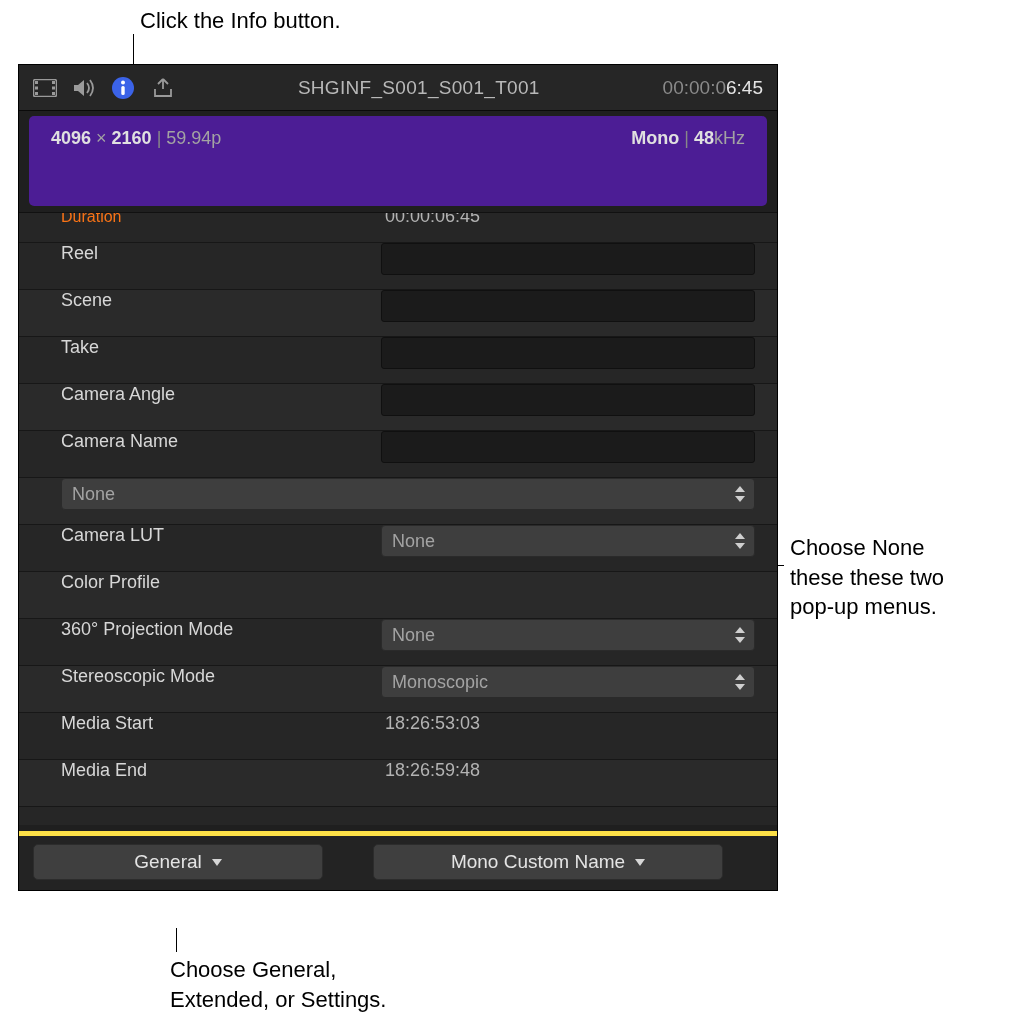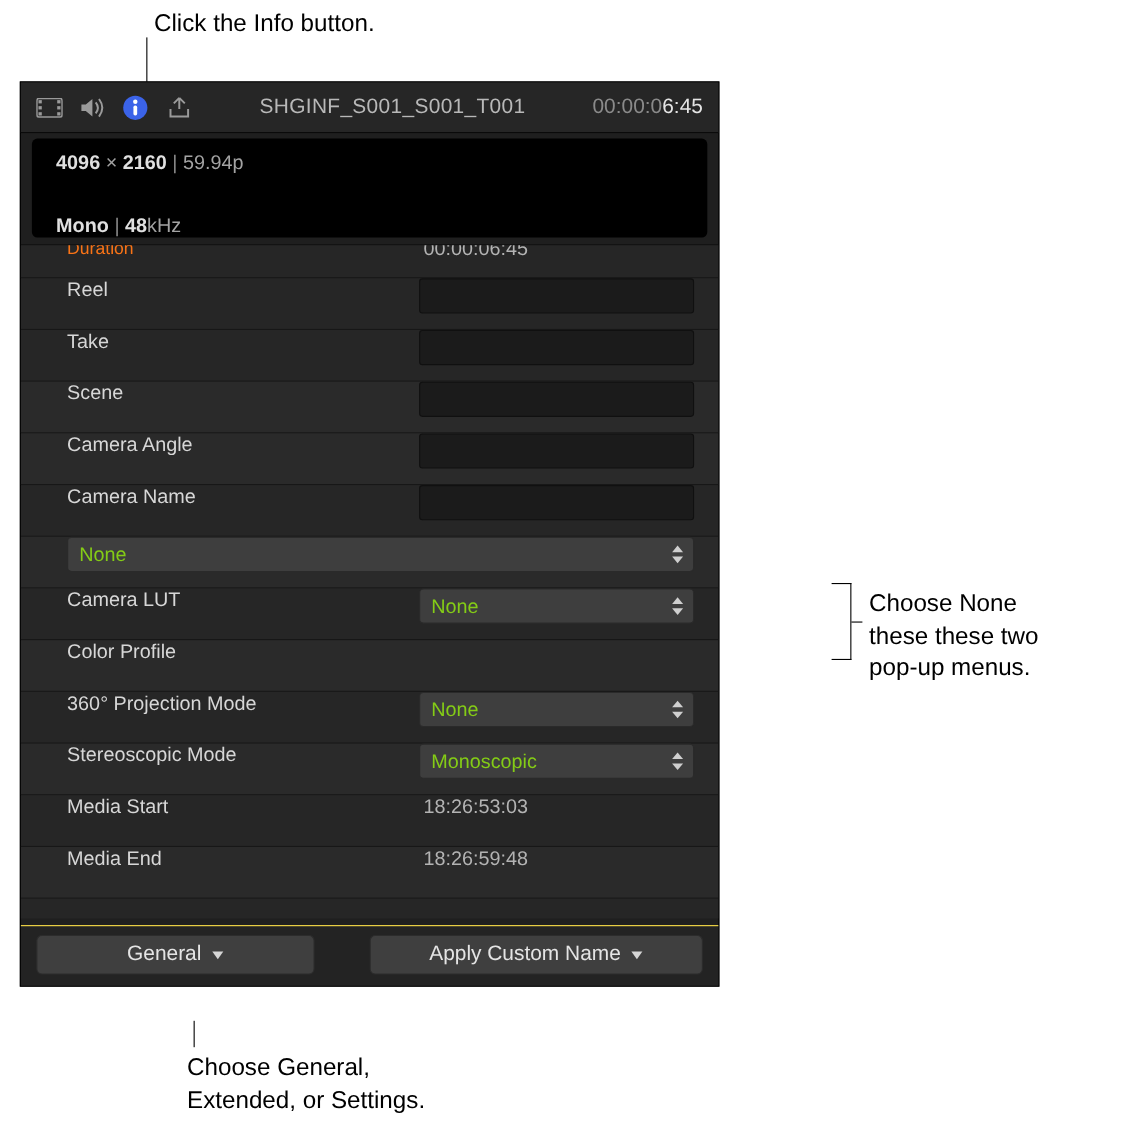--- a/index.html
+++ b/index.html
@@ -16,22 +16,22 @@
       color: #000;
       line-height: 1.35;
     }
     .callout-line {
       position: absolute;
       background: #000;
     }
     .inspector {
       position: absolute;
       left: 18px;
-      top: 74px;
-      width: 636px;
+      top: 64px;
+      width: 760px;
       background: #1f1f1f;
       border: 1px solid #000;
     }
     .toolbar {
       display: flex;
       align-items: center;
       height: 46px;
       padding: 0 14px;
       background: #262626;
       border-bottom: 1px solid #0a0a0a;
@@ -53,26 +53,25 @@
       color: #8a8a8a;
       font-size: 19px;
     }
     .timecode .tc-bright { color: #e4e4e4; }
     .format-strip {
       display: flex;
       justify-content: space-between;
       align-items: flex-start;
       height: 90px;
       padding: 12px 22px 0 22px;
-      background: #000000;
+      background: #4c1d95;
       margin: 5px 10px 0 10px;
       border-radius: 5px;
       color: #a3a3a3;
       font-size: 18px;
-      flex-direction: column;
     }
     .format-strip b { color: #e0e0e0; font-weight: 600; }
     .format-sep { color: #888; }
     .rows {
       margin-top: 6px;
       padding-bottom: 6px;
       border-top: 1px solid #111;
     }
     .row {
       display: flex;
@@ -110,21 +109,21 @@
     }
     .popup {
       width: 100%;
       height: 32px;
       background: #3e3e3e;
       border: 1px solid #2a2a2a;
       border-radius: 4px;
       display: flex;
       align-items: center;
       padding: 0 28px 0 10px;
-      color: #84cc16;
+      color: #a3a3a3;
       font-size: 18px;
       position: relative;
     }
     .popup::after {
       content:"";
       position:absolute;
       right:8px; top:50%;
       width:10px; height:10px;
       transform: translateY(-55%);
       background:
@@ -149,21 +148,21 @@
     }
     .text-value {
       flex:1; color:#b3b3b3; font-size:18px; padding-left: 4px;
     }
     .bottom-bar {
       display:flex;
       align-items:center;
       gap: 50px;
       padding: 8px 14px 10px 14px;
       background: #232323;
-      border-top: 1px solid #fde047;
+      border-top: 5px solid #fde047;
     }
     .bottom-btn {
       height: 36px;
       background: #3f3f3f;
       color: #e4e4e4;
       border: 1px solid #2c2c2c;
       border-radius: 5px;
       display:flex;
       align-items:center;
       justify-content:center;
@@ -270,29 +269,29 @@
       </div>
     </div>
 
     <div class="row alt">
       <div class="label">Reel</div>
       <div class="value">
           <div class="txt-input"></div>
         </div>
     </div>
 
+    <div class="row">
+      <div class="label">Scene</div>
+      <div class="value">
+          <div class="txt-input"></div>
+        </div>
+    </div>
+
     <div class="row alt">
       <div class="label">Take</div>
-      <div class="value">
-          <div class="txt-input"></div>
-        </div>
-    </div>
-
-    <div class="row">
-      <div class="label">Scene</div>
       <div class="value">
           <div class="txt-input"></div>
         </div>
     </div>
 
     <div class="row">
       <div class="label">Camera Angle</div>
       <div class="value">
           <div class="txt-input"></div>
         </div>
@@ -361,18 +360,18 @@
 
     <div class="cut-bottom" style="background:#262626;"></div>
   </div>
 
   <div class="bottom-bar">
     <div class="bottom-btn btn-general">
       <span>General</span>
         <span class="chev"></span>
     </div>
     <div class="bottom-btn btn-apply">
-      <span>Apply Custom Name</span>
+      <span>Mono Custom Name</span>
         <span class="chev"></span>
     </div>
   </div>
 
 </div>
 
 </body></html>

